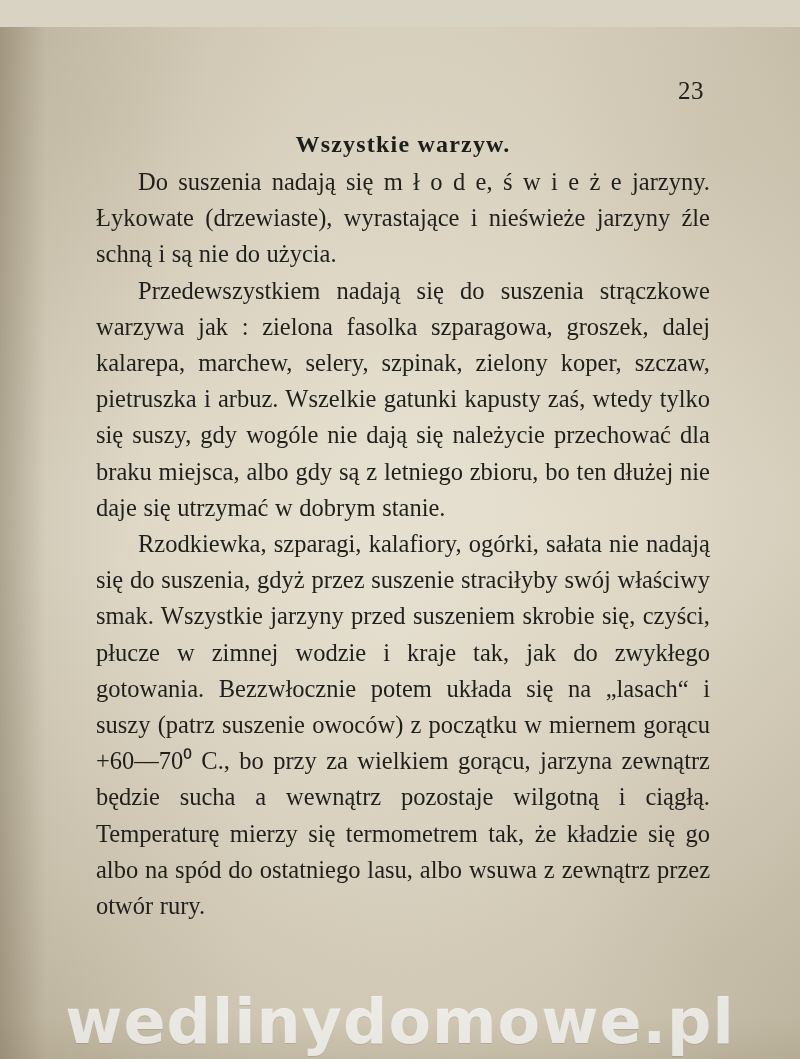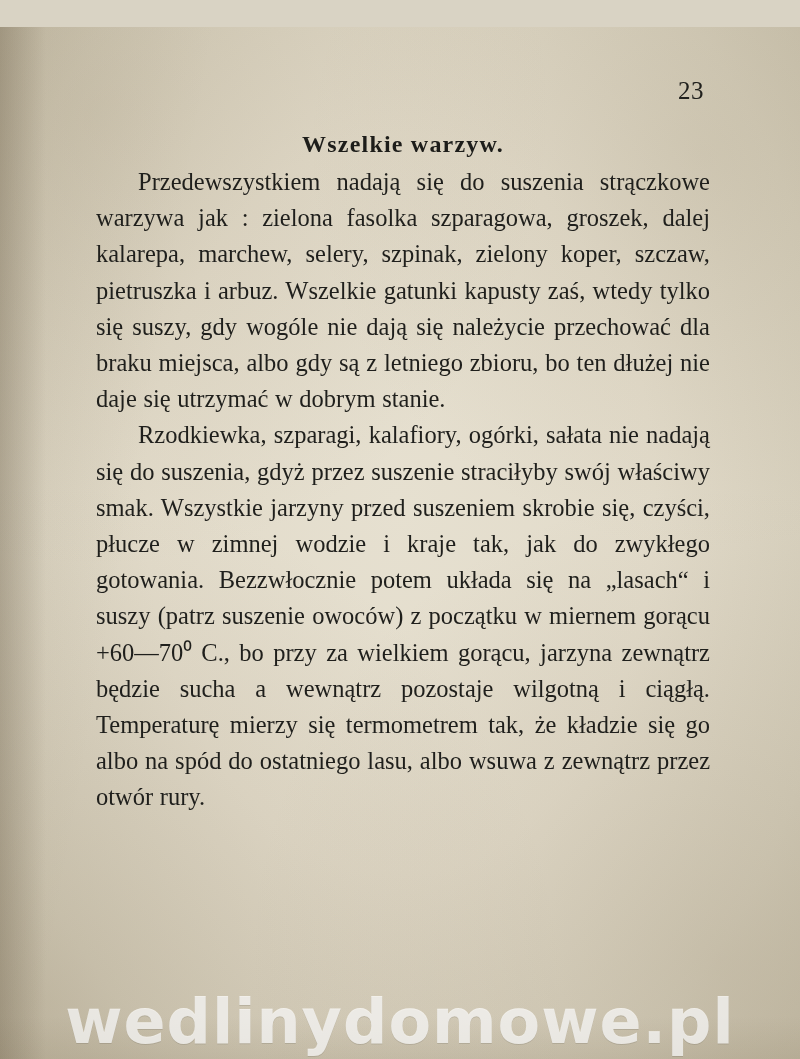--- a/index.html
+++ b/index.html
@@ -107,22 +107,23 @@
   }
 </style>
 </head>
 <body>
 
 <div id="page">
 
   <div class="folio">23</div>
 
   <div class="content">
-    <h1 class="heading">Wszelkie warzyw.</h1>
+    <h1 class="heading">Wszystkie warzyw.</h1>
 
+    <p class="para">Do suszenia nadają się m ł o d e,  ś w i e ż e jarzyny. Łykowate (drzewiaste), wyrastające i nieświeże jarzyny źle schną i są nie do użycia.</p>
     <p class="para">Przedewszystkiem nadają się do suszenia strączkowe warzywa jak : zielona fasolka szparagowa, groszek, dalej kalarepa, marchew, selery, szpinak, zielony koper, szczaw, pietruszka i arbuz. Wszelkie gatunki kapusty zaś, wtedy tylko się suszy, gdy wogóle nie dają się należycie przechować dla braku miejsca, albo gdy są z letniego zbioru, bo ten dłużej nie daje się utrzymać w dobrym stanie.</p>
     <p class="para">Rzodkiewka, szparagi, kalafiory, ogórki, sałata nie nadają się do suszenia, gdyż przez suszenie straciłyby swój właściwy smak. Wszystkie jarzyny przed suszeniem skrobie się, czyści, płucze w zimnej wodzie i kraje tak, jak do zwykłego gotowania. Bezzwłocznie potem układa się na „lasach“ i suszy (patrz suszenie owoców) z początku w miernem gorącu +60—70⁰ C., bo przy za wielkiem gorącu, jarzyna zewnątrz będzie sucha a wewnątrz pozostaje wilgotną i ciągłą. Temperaturę mierzy się termometrem tak, że kładzie się go albo na spód do ostatniego lasu, albo wsuwa z zewnątrz przez otwór rury.</p>
   </div>
 
   <div class="bottom-fade"></div>
 
   <div class="watermark">wedlinydomowe.pl</div>
 </div>
 
 </body></html>

